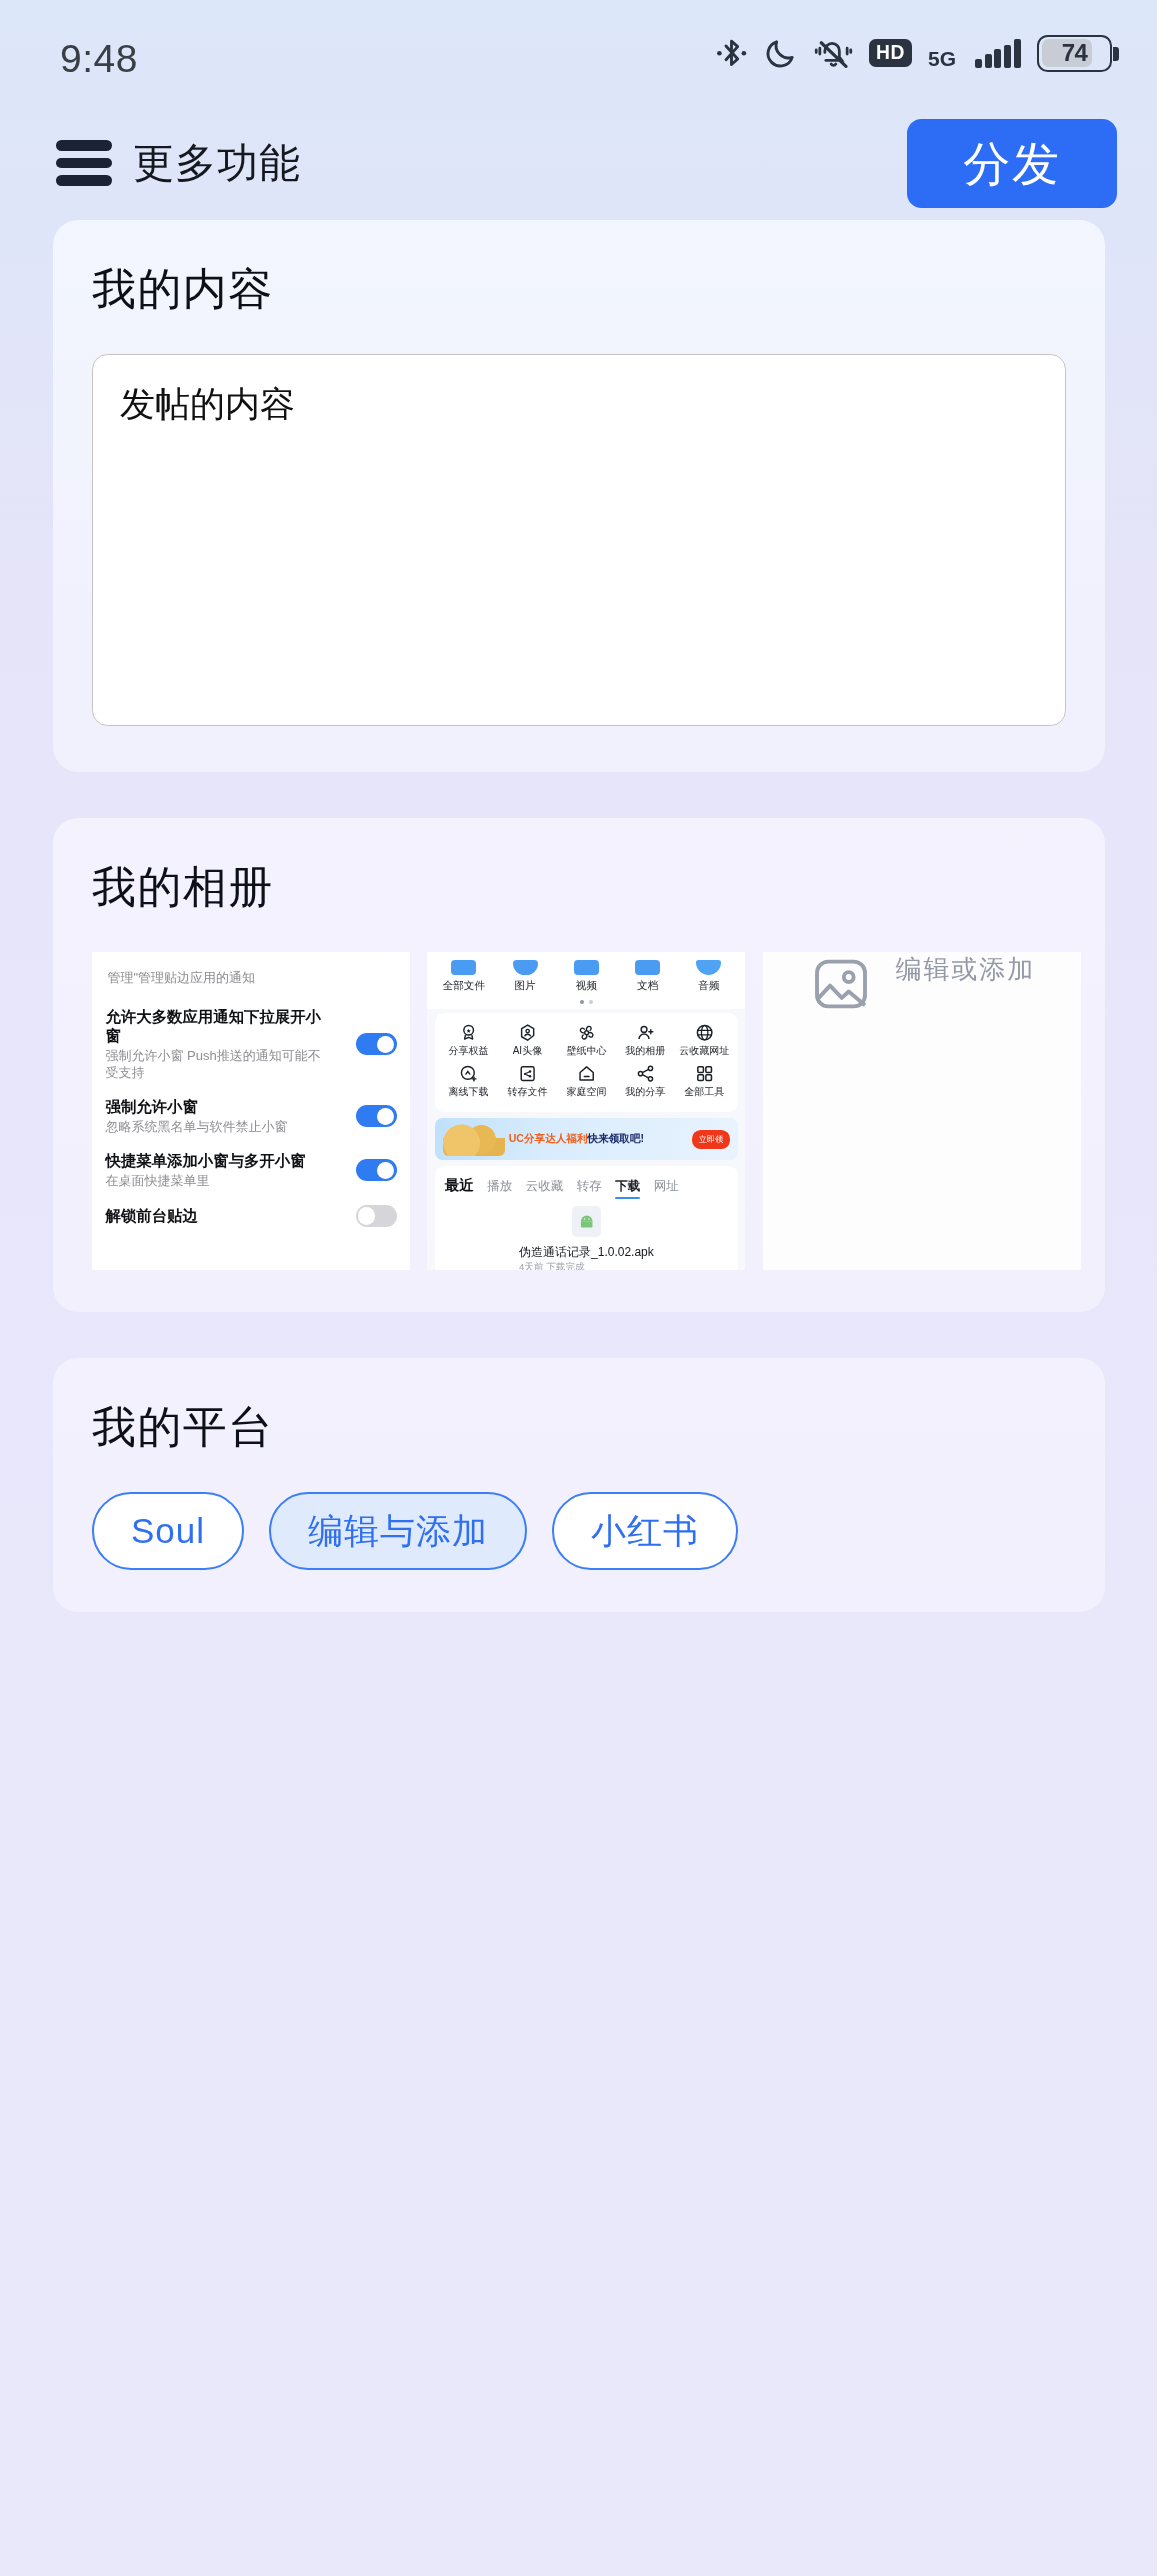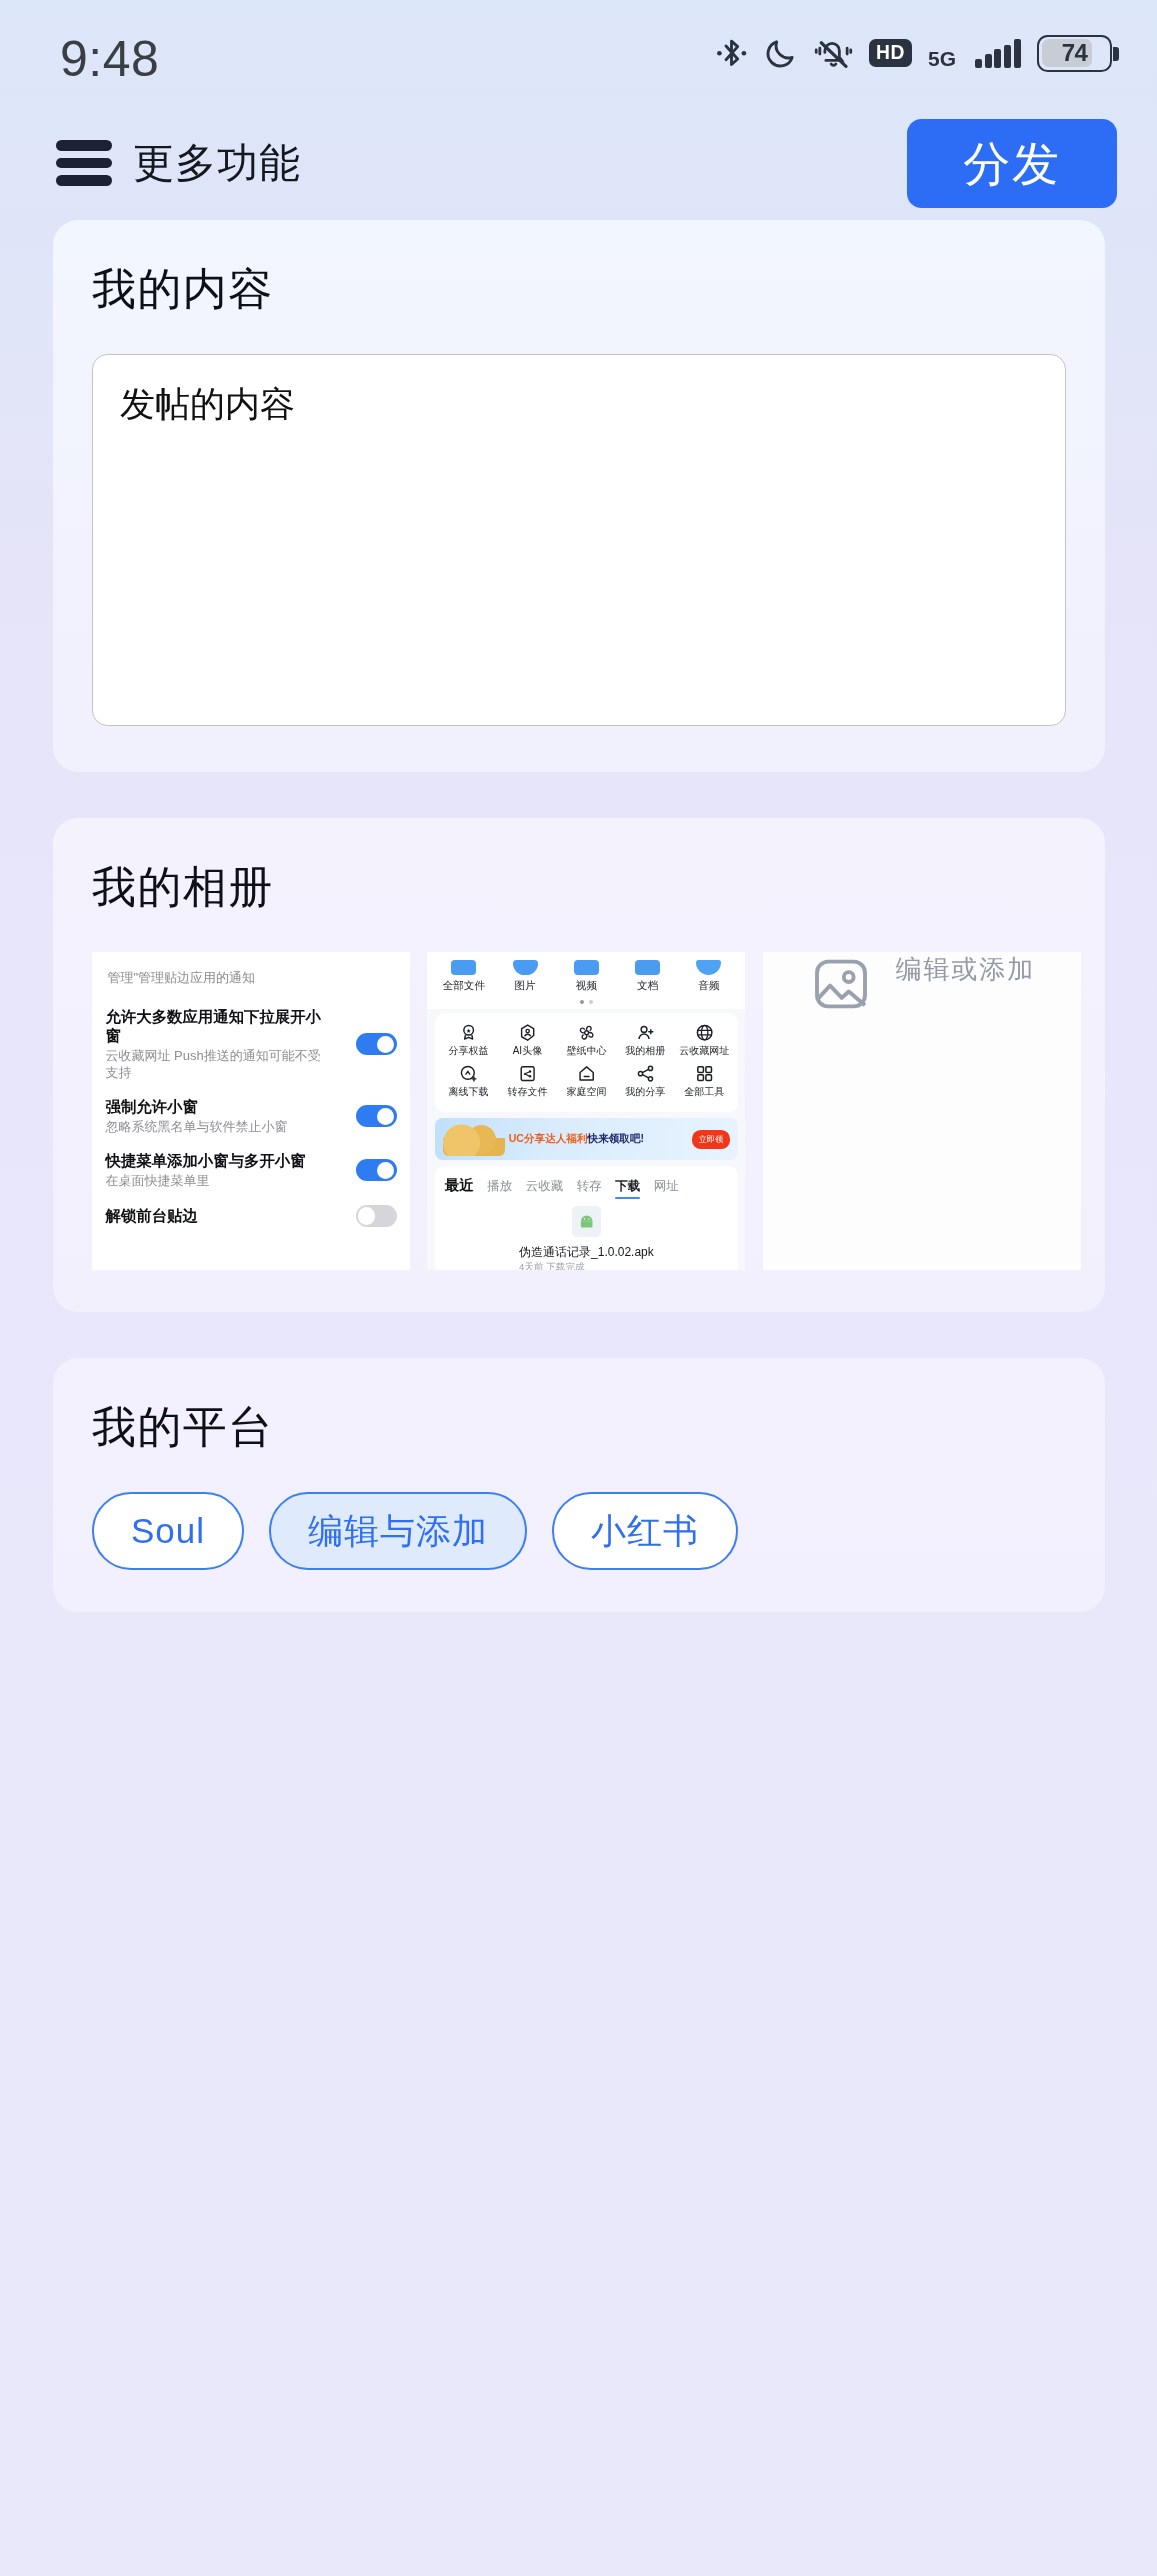--- a/index.html
+++ b/index.html
@@ -16,21 +16,21 @@
       #e8e6fb 40%,
       #e9e7fa 62%,
       #e9e7fa 100%);
   }
 
   
   .statusbar{
     height:106px; display:flex; align-items:center;
     justify-content:space-between; padding:0 46px 0 60px;
   }
-  .clock{ font-size:50px; color:#3a3f46; letter-spacing:0.5px; font-weight:400;margin-top:12px;}
+  .clock{ font-size:39px; color:#3a3f46; letter-spacing:0.5px; font-weight:400;margin-top:12px;}
   .sysicons{ display:flex; align-items:center; gap:16.4px; }
   .sysicons svg{ display:block; }
   .batt{
     width:75px;height:37px;border:2.9px solid #2b3240;border-radius:10.6px;
     position:relative;display:flex;align-items:center;justify-content:center;
   }
   .batt::after{
     content:"";position:absolute;right:-8.7px;top:10.6px;width:5.8px;height:13.5px;
     background:#2b3240;border-radius:0 2.9px 2.9px 0;
   }
@@ -232,21 +232,21 @@
 <div class="card c2">
   <div class="card-title">我的相册</div>
   <div class="thumbs">
 
     <div class="thumb t1">
       <div class="hdr">管理"管理贴边应用的通知</div>
 
       <div class="row">
         <div class="rtx">
           <div class="rt">允许大多数应用通知下拉展开小窗</div>
-          <div class="rs">云收藏网址 Push推送的通知可能不受支持</div>
+          <div class="rs">强制允许小窗 Push推送的通知可能不受支持</div>
         </div>
         <div class="tg"></div>
       </div>
 
       <div class="row">
         <div class="rtx">
           <div class="rt">强制允许小窗</div>
           <div class="rs">忽略系统黑名单与软件禁止小窗</div>
         </div>
         <div class="tg"></div>

